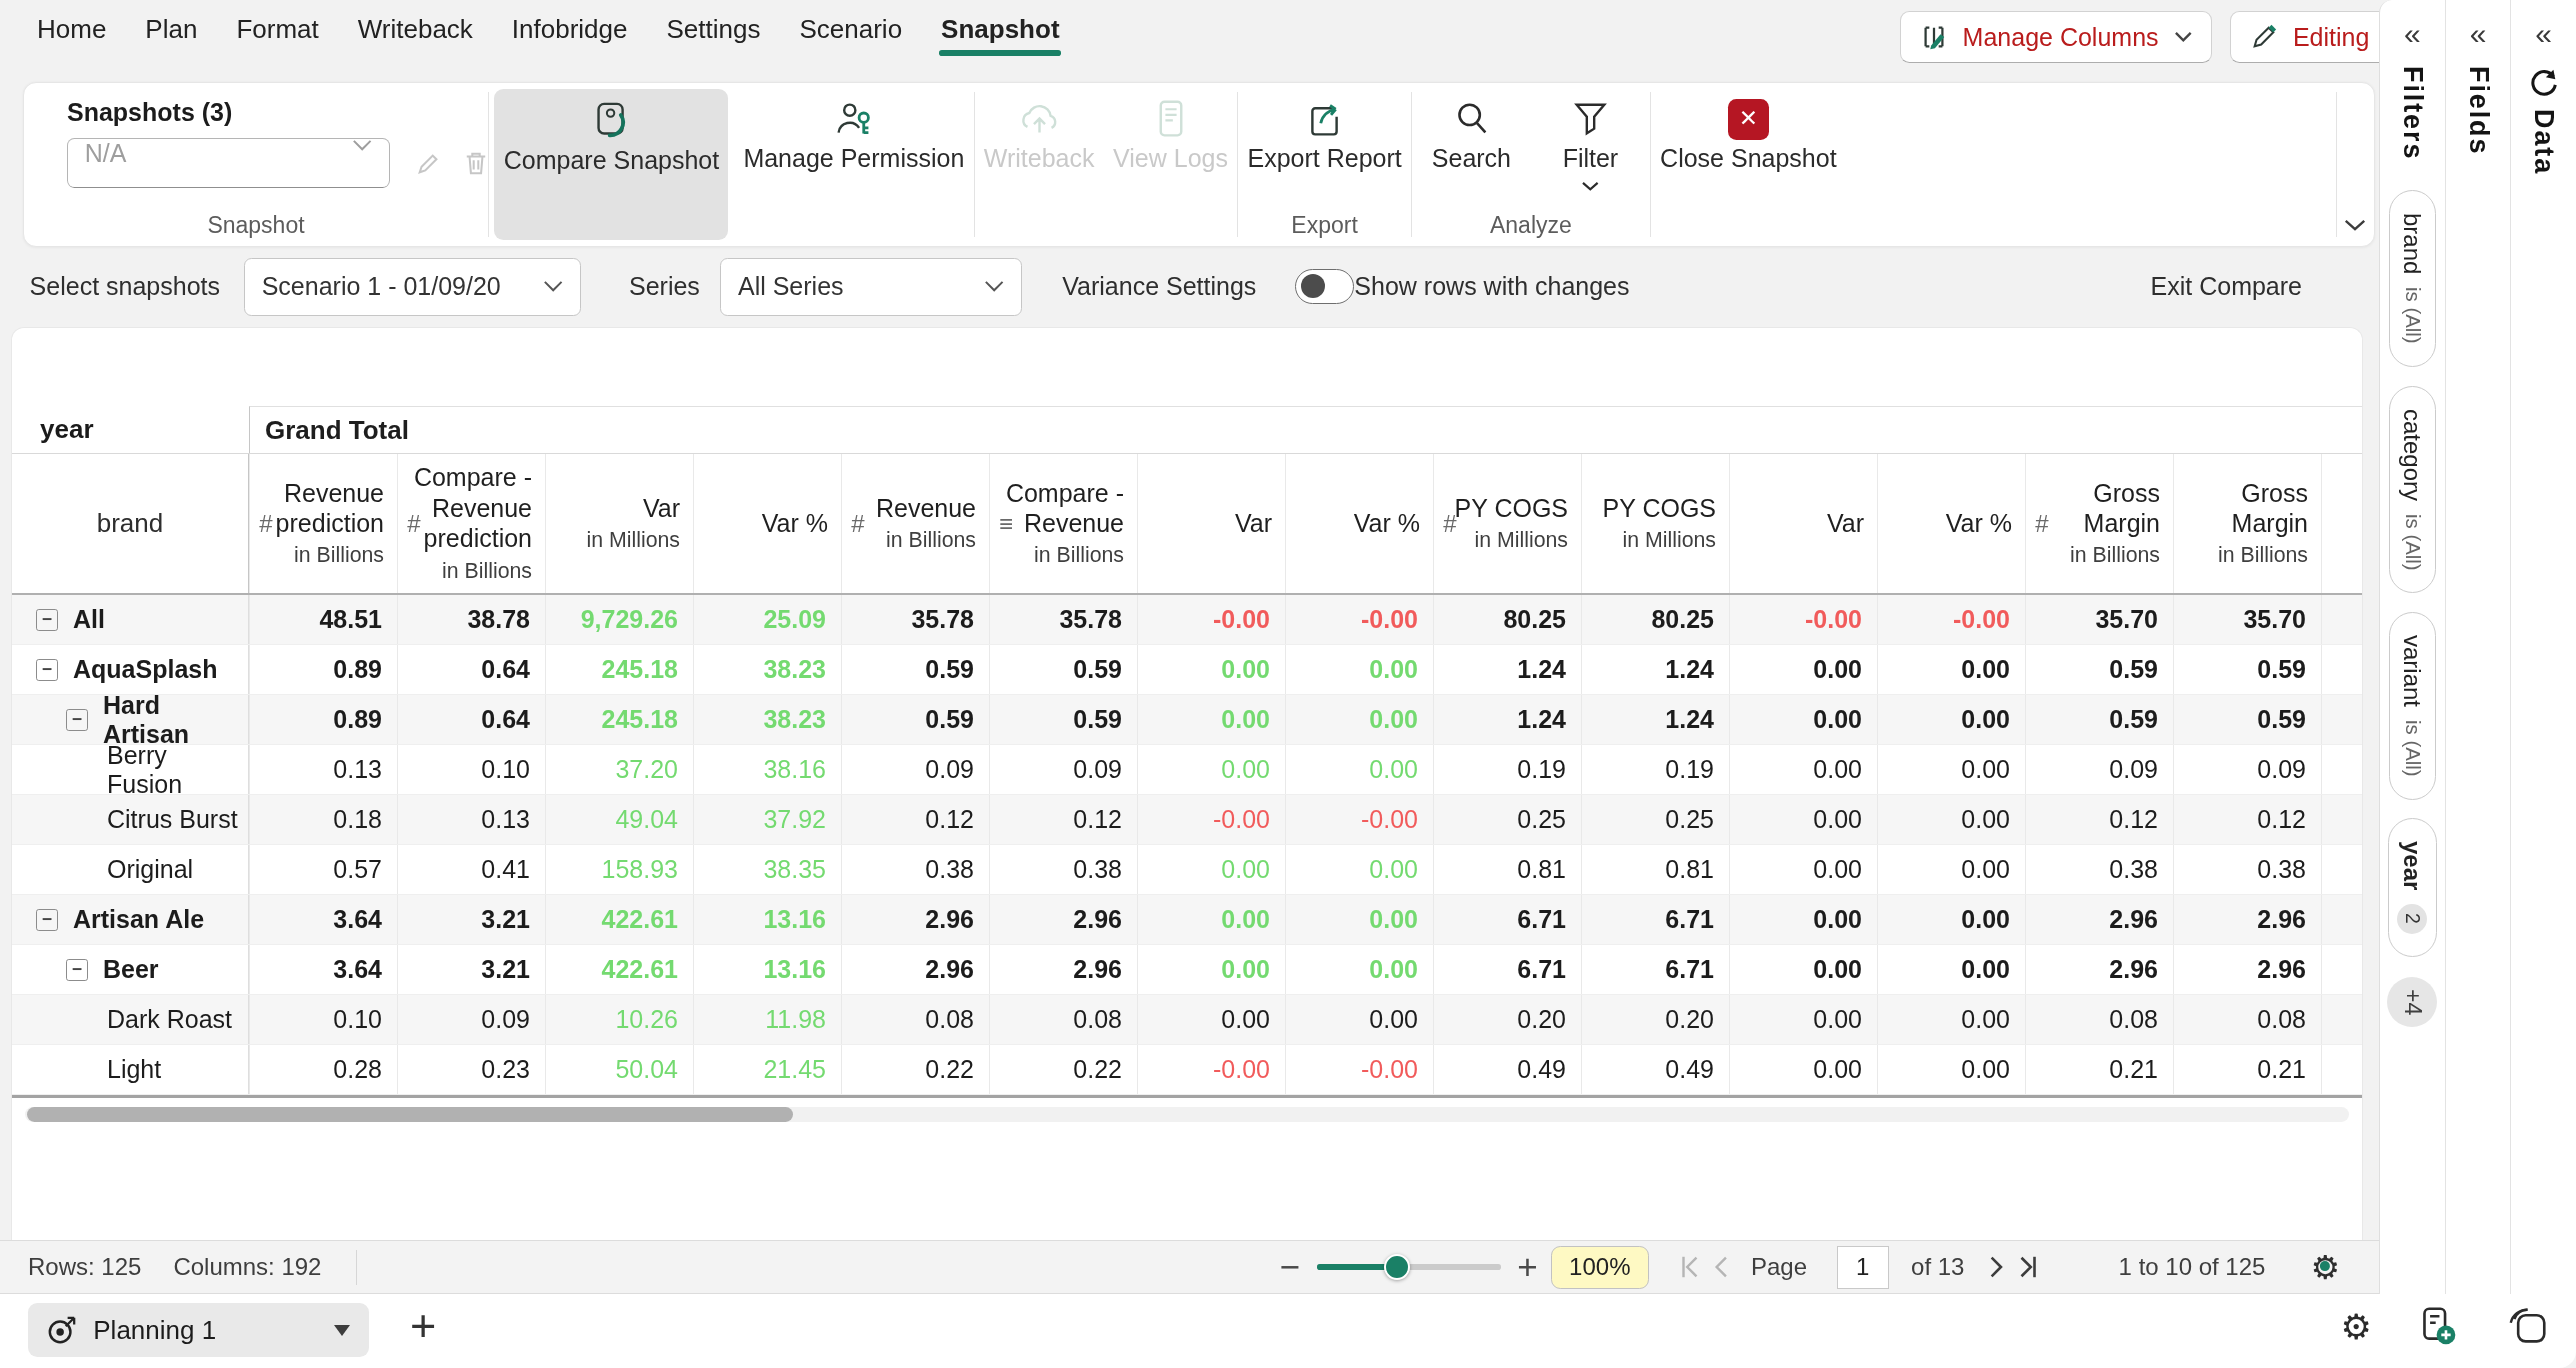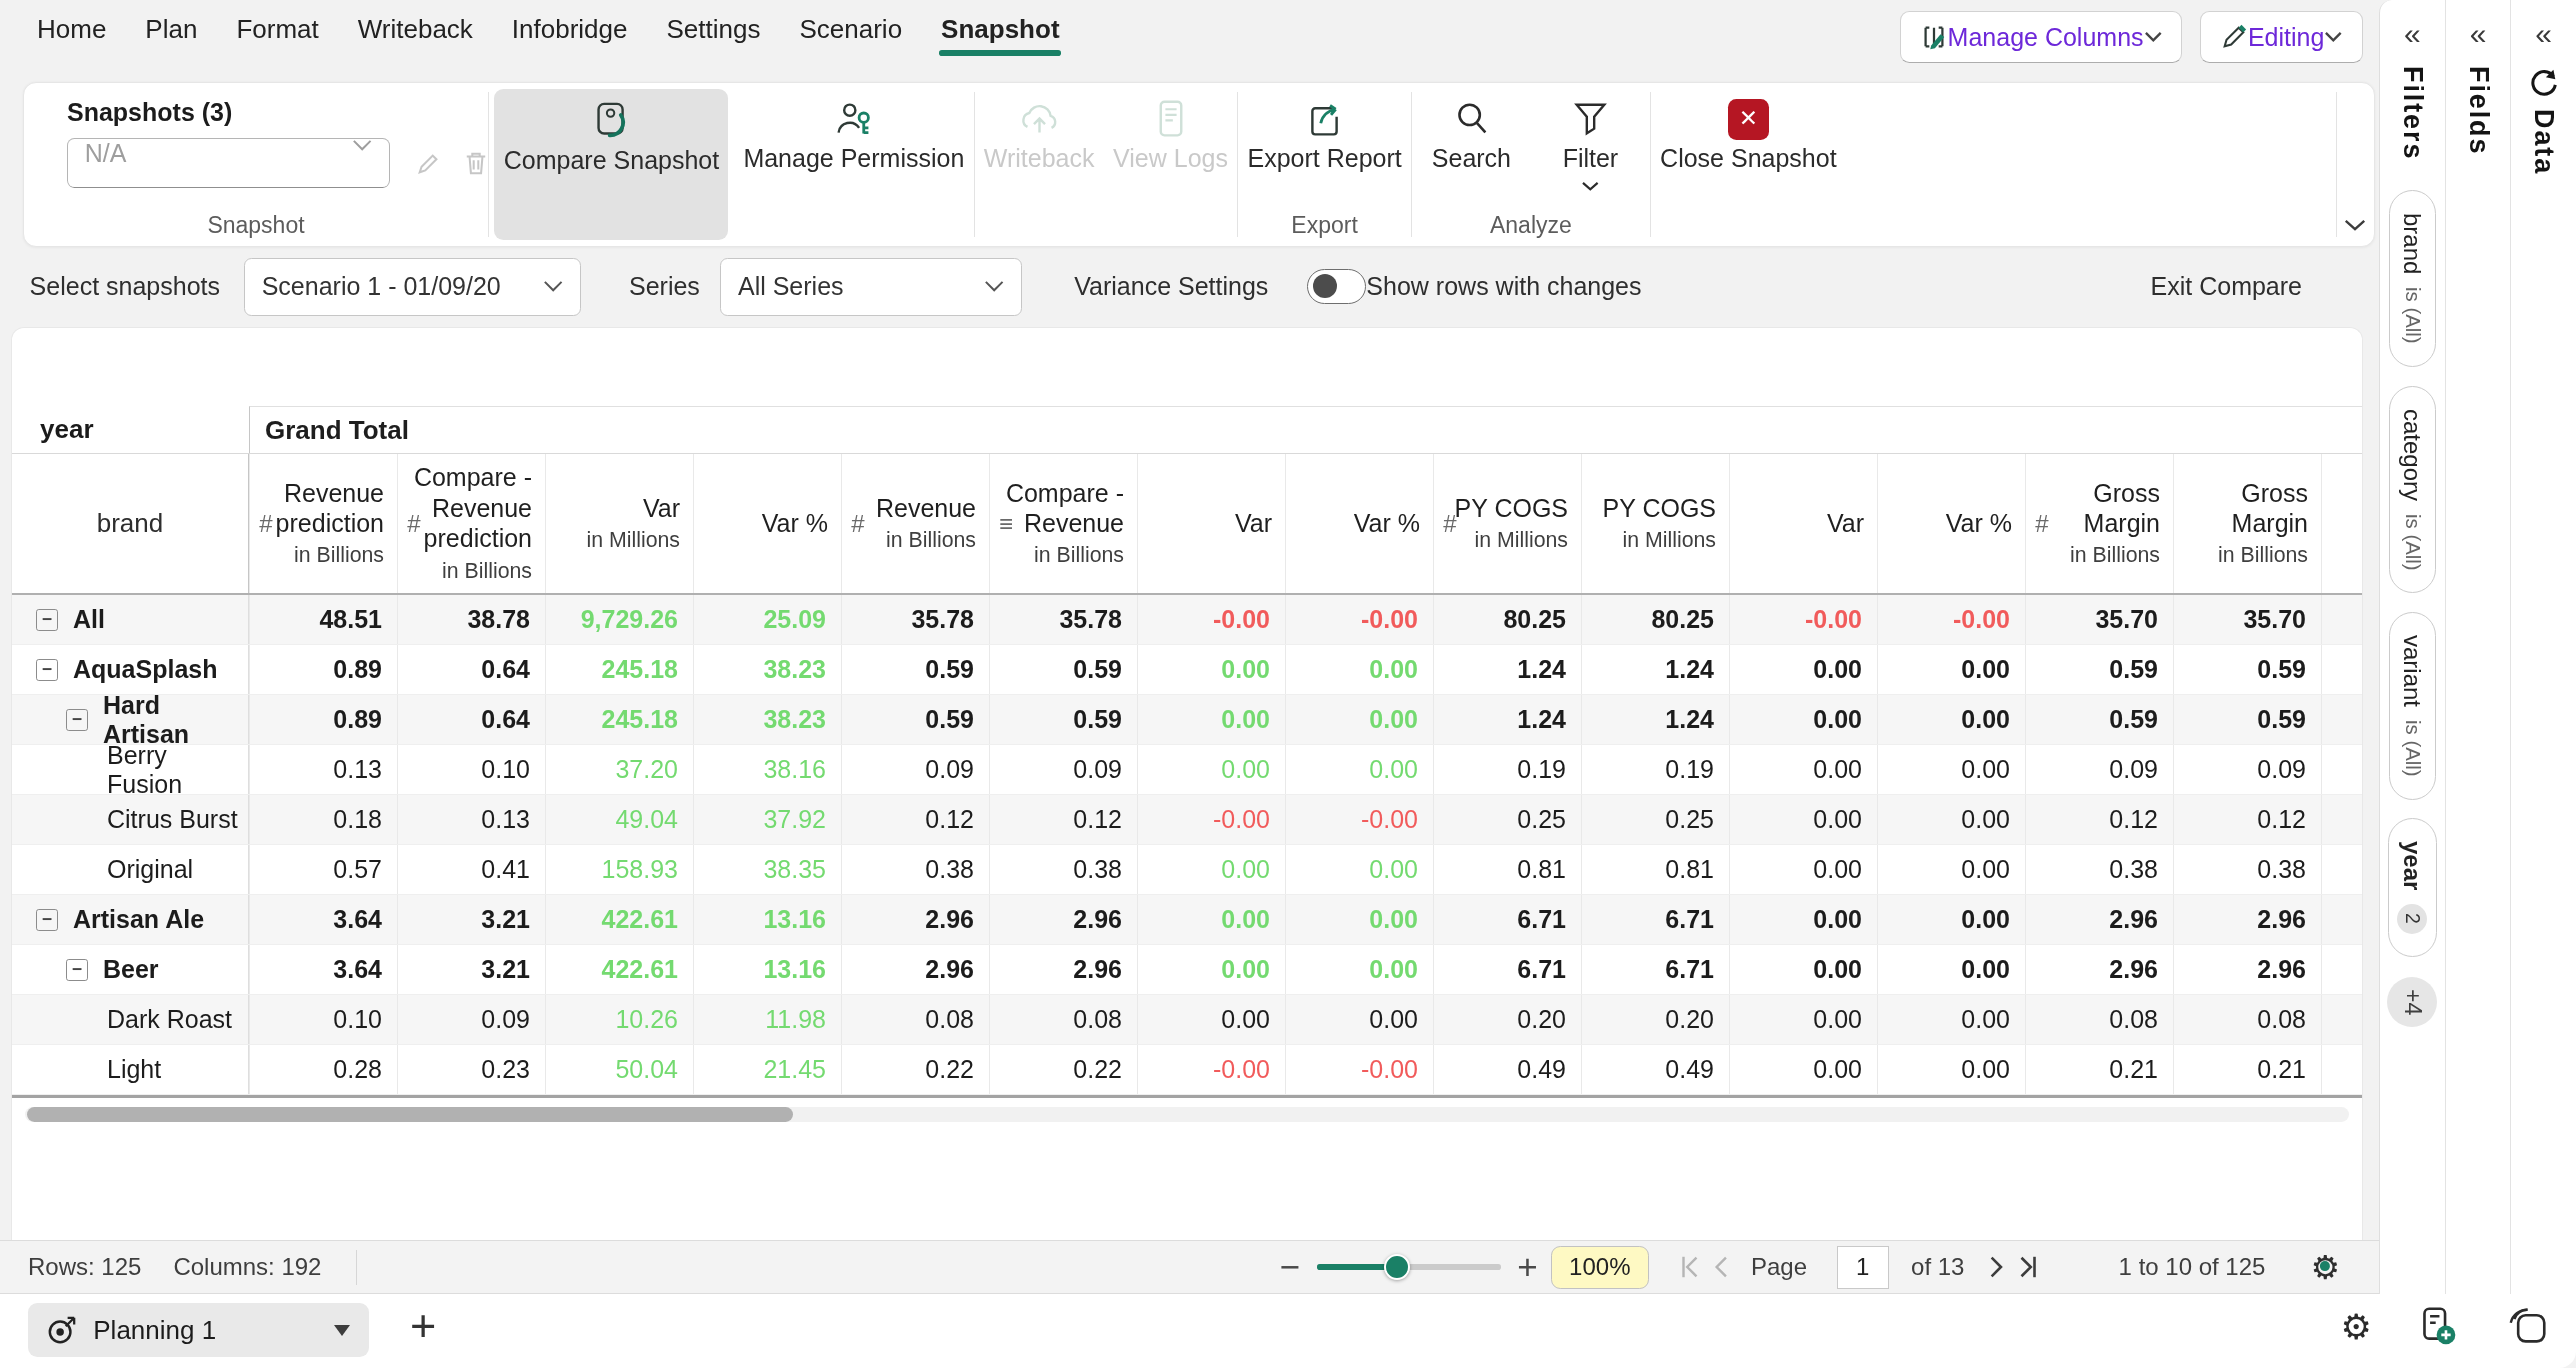--- a/index.html
+++ b/index.html
@@ -7,21 +7,21 @@
   body { font-family:"Liberation Sans","DejaVu Sans",sans-serif; background:#ededed; overflow:hidden; color:#1e1e1e; }
   #app { position:relative; width:2576px; height:1368px; background:#f2f2f2; }
 
   
   .menubar { position:absolute; left:0; top:0; width:2375px; height:59px; display:flex; align-items:center; padding-left:37px; gap:39px; }
   .menuitem { font-size:26px; color:#222; position:relative; cursor:default; white-space:nowrap; }
   .menuitem.active { font-weight:700; }
   .menuitem.active::after { content:''; position:absolute; left:-1.9px; right:-1.9px; bottom:-11px; height:5.6px; border-radius:2.8px; background:#1a8066; }
 
   .topbtns { position:absolute; top:11px; left:1900px; display:flex; gap:18.6px; }
-  .tbtn { display:flex; align-items:center; gap:0; height:52px; background:#fff; border:0.9px solid #d2d2d2; border-bottom:1.9px solid #adadad; border-radius:9.3px; padding:0 18.6px; font-size:25px; color:#6d28d9; }
+  .tbtn { display:flex; align-items:center; gap:15px; height:52px; background:#fff; border:0.9px solid #d2d2d2; border-bottom:1.9px solid #adadad; border-radius:9.3px; padding:0 18.6px; font-size:25px; color:#b91c1c; }
 
   
   .ribbon { position:absolute; left:23px; top:82px; width:2352px; height:165px; background:#fff; border:0.9px solid #e6e6e6; border-radius:13px; box-shadow:0 0.9px 2.8px rgba(0,0,0,.05); display:flex; }
   .rgroup-snapshot { width:464px; position:relative; padding:15px 0 0 43px; }
   .snap-label { font-size:25px; font-weight:700; color:#1c1c1c; }
   .snap-row { display:flex; align-items:center; margin-top:11px; }
   .snap-select { width:340px; height:50px; border:0.9px solid #b5b5b5; border-bottom:1.9px solid #8f8f8f; border-radius:7.4px; display:flex; align-items:flex-start; justify-content:space-between; padding:0 16.7px; color:#9e9e9e; font-size:25px; background:#fff; }
   .snap-icons { display:flex; gap:22px; margin-left:26px; align-items:center; }
   .glabel { position:absolute; bottom:7.4px; left:0; right:0; text-align:center; font-size:23px; color:#5c5c5c; }
   .vdiv { width:0.9px; background:#e3e3e3; margin:9.3px 0; }
@@ -302,21 +302,21 @@
           <polyline points="2,2 11,11 20,2" fill="none" stroke="#555" stroke-width="2.2"></polyline>
         </svg>
     </div>
     <span style="margin-left:48px;">Series</span>
     <div class="fselect" style="margin-left:20.4px; width:302px;">
       <span>All Series</span>
       <svg width="20.4" height="13" viewBox="0 0 22 14">
           <polyline points="2,2 11,11 20,2" fill="none" stroke="#555" stroke-width="2.2"></polyline>
         </svg>
     </div>
-    <span style="margin-left:52px;text-align:center;">Variance Settings</span>
+    <span style="margin-left:40px;text-align:center;">Variance Settings</span>
     <div class="toggle" style="margin-left:39px;">
         <span class="knob"></span>
       </div>
     <span>Show rows with changes</span>
     <span style="margin-left:auto; margin-right:61px;">Exit Compare</span>
   </div>
 
   <div class="gridpanel">
     <div class="pivot">
       <div class="rowA">

